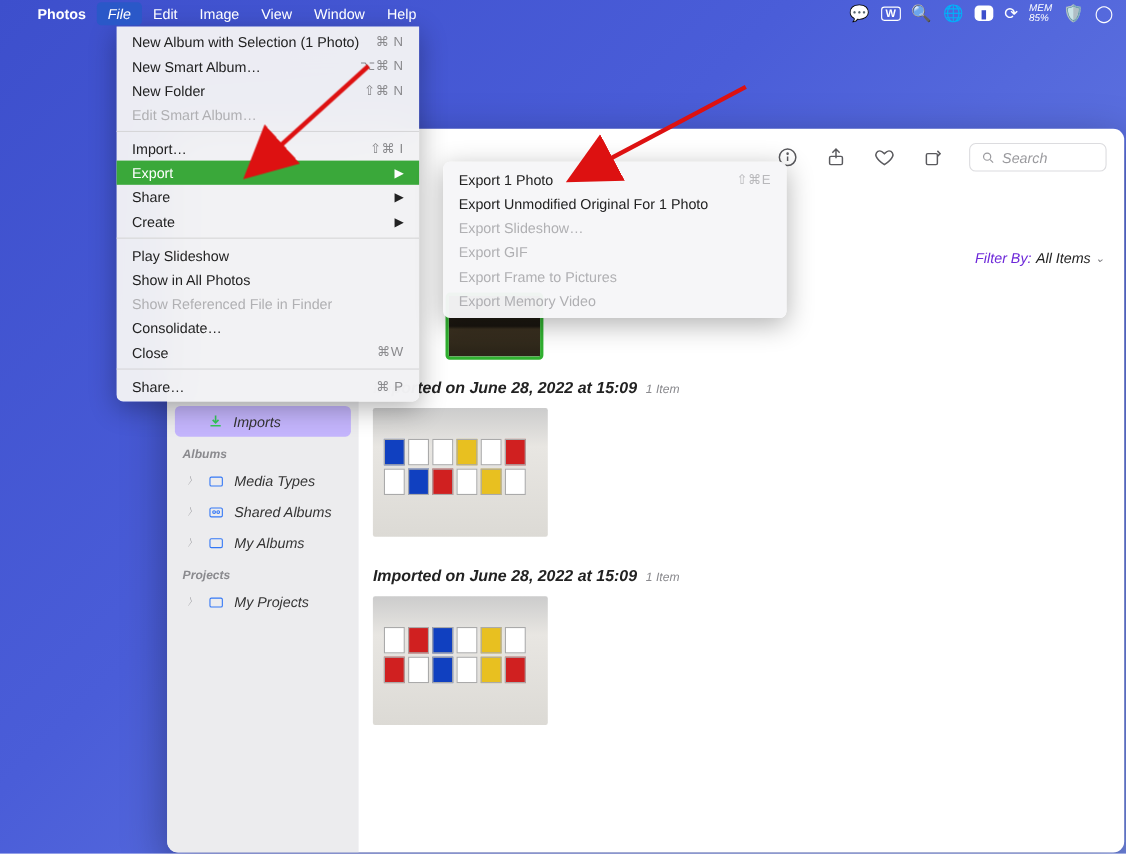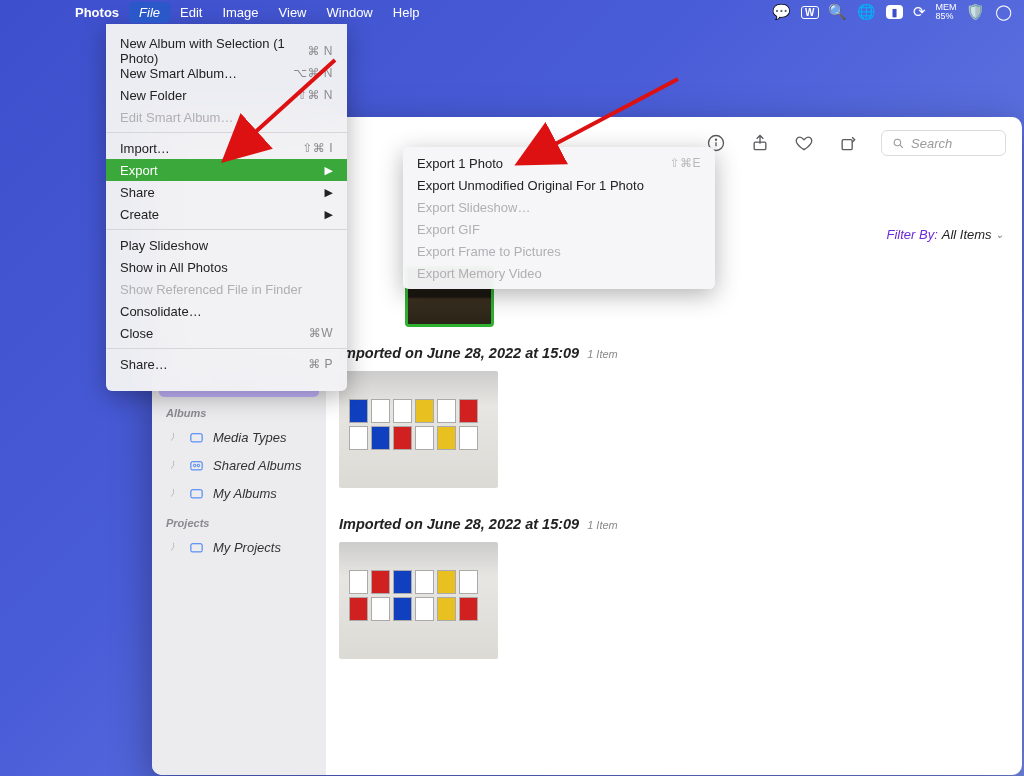--- a/index.html
+++ b/index.html
@@ -1,27 +1,27 @@
 <!DOCTYPE html>
 <html><head>
   <meta charset="utf-8">
   <style>
     * { margin: 0; padding: 0; box-sizing: border-box; font-family: -apple-system, BlinkMacSystemFont, "Helvetica Neue", sans-serif; }
     body { width: 1024px; height: 776px; overflow: hidden; background: linear-gradient(135deg, #3d4fcc 0%, #4a5dd8 40%, #7289e8 100%); position: relative; }
 
-    .menubar { height: 24px; display: flex; align-items: center; padding: 0 12px; font-size: 13px; color: #fff; position: relative; z-index: 100; margin-left: 41px; }
+    .menubar { height: 24px; display: flex; align-items: center; padding: 0 12px; font-size: 13px; color: #fff; position: relative; z-index: 100; }
     .menubar-left { display: flex; align-items: center; gap: 0; }
     .apple-logo { font-size: 15px; margin-right: 12px; }
     .app-name { font-weight: 700; padding: 3px 10px; }
     .menu-item { padding: 3px 10px; cursor: default; }
     .menu-item.active { background: #2a58c8; border-radius: 4px; font-style: italic; }
     .menubar-right { margin-left: auto; display: flex; align-items: center; gap: 10px; font-size: 15px; }
-    .mem-indicator { font-size: 9px; line-height: 1; text-align: left; }
-
-    .dropdown { position: absolute; top: 24px; left: 106px; width: 241px; background: rgba(242,242,244,0.97); backdrop-filter: blur(20px); border-radius: 0 0 6px 6px; box-shadow: 0 6px 24px rgba(0,0,0,0.3); padding: 16px 0; z-index: 90; font-size: 13px; color: #222; }
+    .mem-indicator { font-size: 9px; line-height: 1; text-align: left; font-style: italic; }
+
+    .dropdown { position: absolute; top: 24px; left: 106px; width: 275px; background: rgba(242,242,244,0.97); backdrop-filter: blur(20px); border-radius: 0 0 6px 6px; box-shadow: 0 6px 24px rgba(0,0,0,0.3); padding: 3px 0; z-index: 90; font-size: 13px; color: #222; }
     .dropdown-item { display: flex; align-items: center; padding: 3px 14px 3px 14px; height: 22px; }
     .dropdown-item .label { flex: 1; }
     .dropdown-item .shortcut { color: #8a8a8d; font-size: 12px; letter-spacing: 0.5px; }
     .dropdown-item.disabled { color: #b0b0b3; }
     .dropdown-item.highlighted { background: #3aa83a; color: #fff; }
     .dropdown-sep { height: 1px; background: #d6d6d8; margin: 4px 0; }
     .submenu-arrow { margin-left: 6px; font-size: 11px; }
 
     .submenu { position: absolute; top: 147px; left: 403px; width: 312px; background: rgba(246,246,248,0.97); border-radius: 6px; box-shadow: 0 6px 24px rgba(0,0,0,0.3); padding: 5px 0; z-index: 95; font-size: 13px; color: #222; }
     .submenu .dropdown-item { padding: 3px 14px; }

